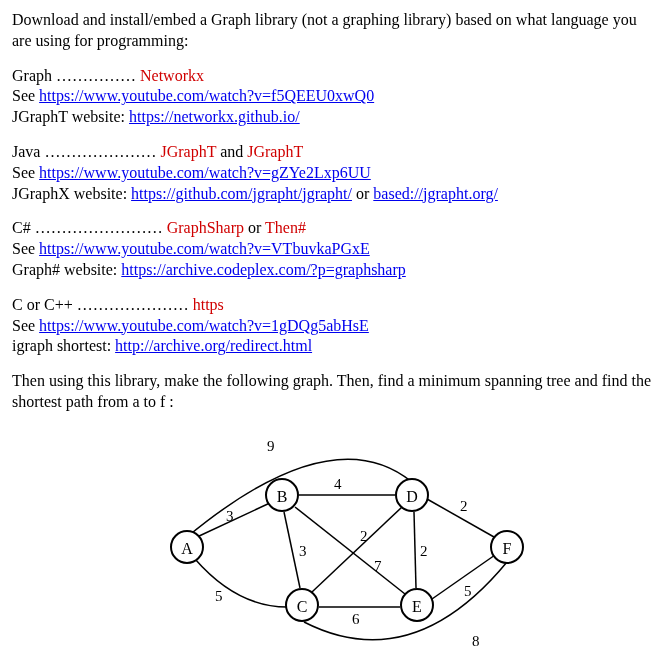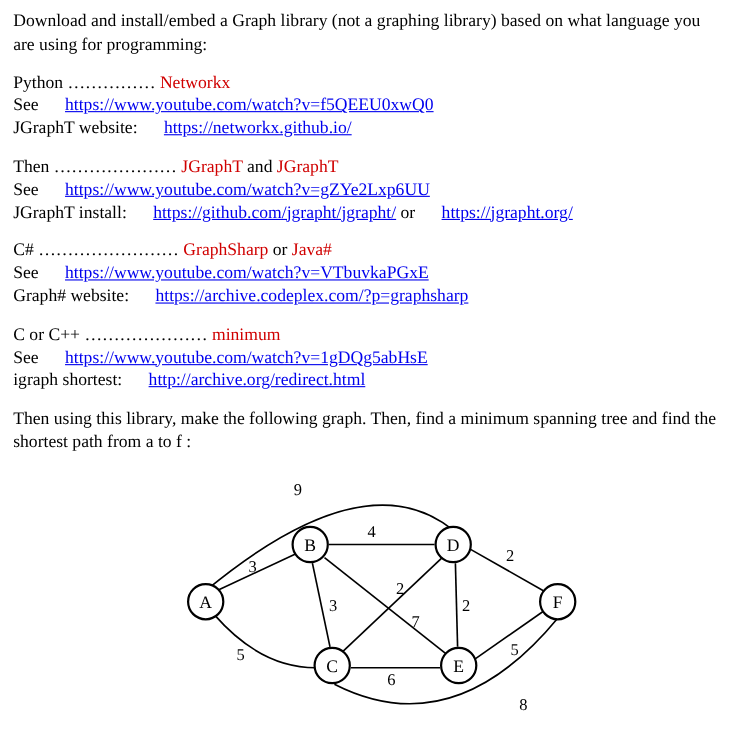--- a/index.html
+++ b/index.html
@@ -7,21 +7,21 @@
     font-size: 16px;
     color: #000;
     margin: 0;
     padding: 10px 12px;
     width: 665px;
     box-sizing: border-box;
     line-height: 1.3;
   }
   .para { margin-bottom: 14px; }
   .red { color: #d00000; }
-  .link { color: #0000ee; text-decoration: underline; cursor: pointer; margin-left: 20px; }
+  .link { color: #0000ee; text-decoration: underline; cursor: pointer; }
   .graph-area {
     position: relative;
     width: 640px;
     height: 230px;
     margin-top: 10px;
   }
   .node {
     position: absolute;
     width: 34px;
     height: 34px;
@@ -41,39 +41,39 @@
     background: rgba(255,255,255,0);
   }
   svg { position: absolute; left:0; top:0; z-index:1; }
 </style>
 </head>
 <body>
 
 <div class="para">Download and install/embed a Graph library (not a graphing library) based on what language you are using for programming:</div>
 
 <div class="para">
-  <span>Python</span><span> …………… </span><span class="red">Networkx</span><br>
+  <span>Graph</span><span> …………… </span><span class="red">Networkx</span><br>
   <span>See </span><span class="link">https://www.youtube.com/watch?v=f5QEEU0xwQ0</span><br>
   <span>JGraphT website: </span><span class="link">https://networkx.github.io/</span>
 </div>
 
 <div class="para">
-  <span>Then</span><span> ………………… </span><span class="red">JGraphT</span><span> and </span><span class="red">JGraphT</span><br>
+  <span>Java</span><span> ………………… </span><span class="red">JGraphT</span><span> and </span><span class="red">JGraphT</span><br>
   <span>See </span><span class="link">https://www.youtube.com/watch?v=gZYe2Lxp6UU</span><br>
-  <span>JGraphT install: </span><span class="link">https://github.com/jgrapht/jgrapht/</span><span> or </span><span class="link">https://jgrapht.org/</span>
+  <span>JGraphX website: </span><span class="link">https://github.com/jgrapht/jgrapht/</span><span> or </span><span class="link">based://jgrapht.org/</span>
 </div>
 
 <div class="para">
-  <span>C#</span><span> …………………… </span><span class="red">GraphSharp</span><span> or </span><span class="red">Java#</span><br>
+  <span>C#</span><span> …………………… </span><span class="red">GraphSharp</span><span> or </span><span class="red">Then#</span><br>
   <span>See </span><span class="link">https://www.youtube.com/watch?v=VTbuvkaPGxE</span><br>
   <span>Graph# website: </span><span class="link">https://archive.codeplex.com/?p=graphsharp</span>
 </div>
 
 <div class="para">
-  <span>C or C++</span><span> ………………… </span><span class="red">minimum</span><br>
+  <span>C or C++</span><span> ………………… </span><span class="red">https</span><br>
   <span>See </span><span class="link">https://www.youtube.com/watch?v=1gDQg5abHsE</span><br>
   <span>igraph shortest: </span><span class="link">http://archive.org/redirect.html</span>
 </div>
 
 <div class="para">Then using this library, make the following graph. Then, find a minimum spanning tree and find the shortest path from a to f :</div>
 
 <div class="graph-area">
   <svg width="640" height="230">
     <g stroke="#000" stroke-width="1.5" fill="none">
 

